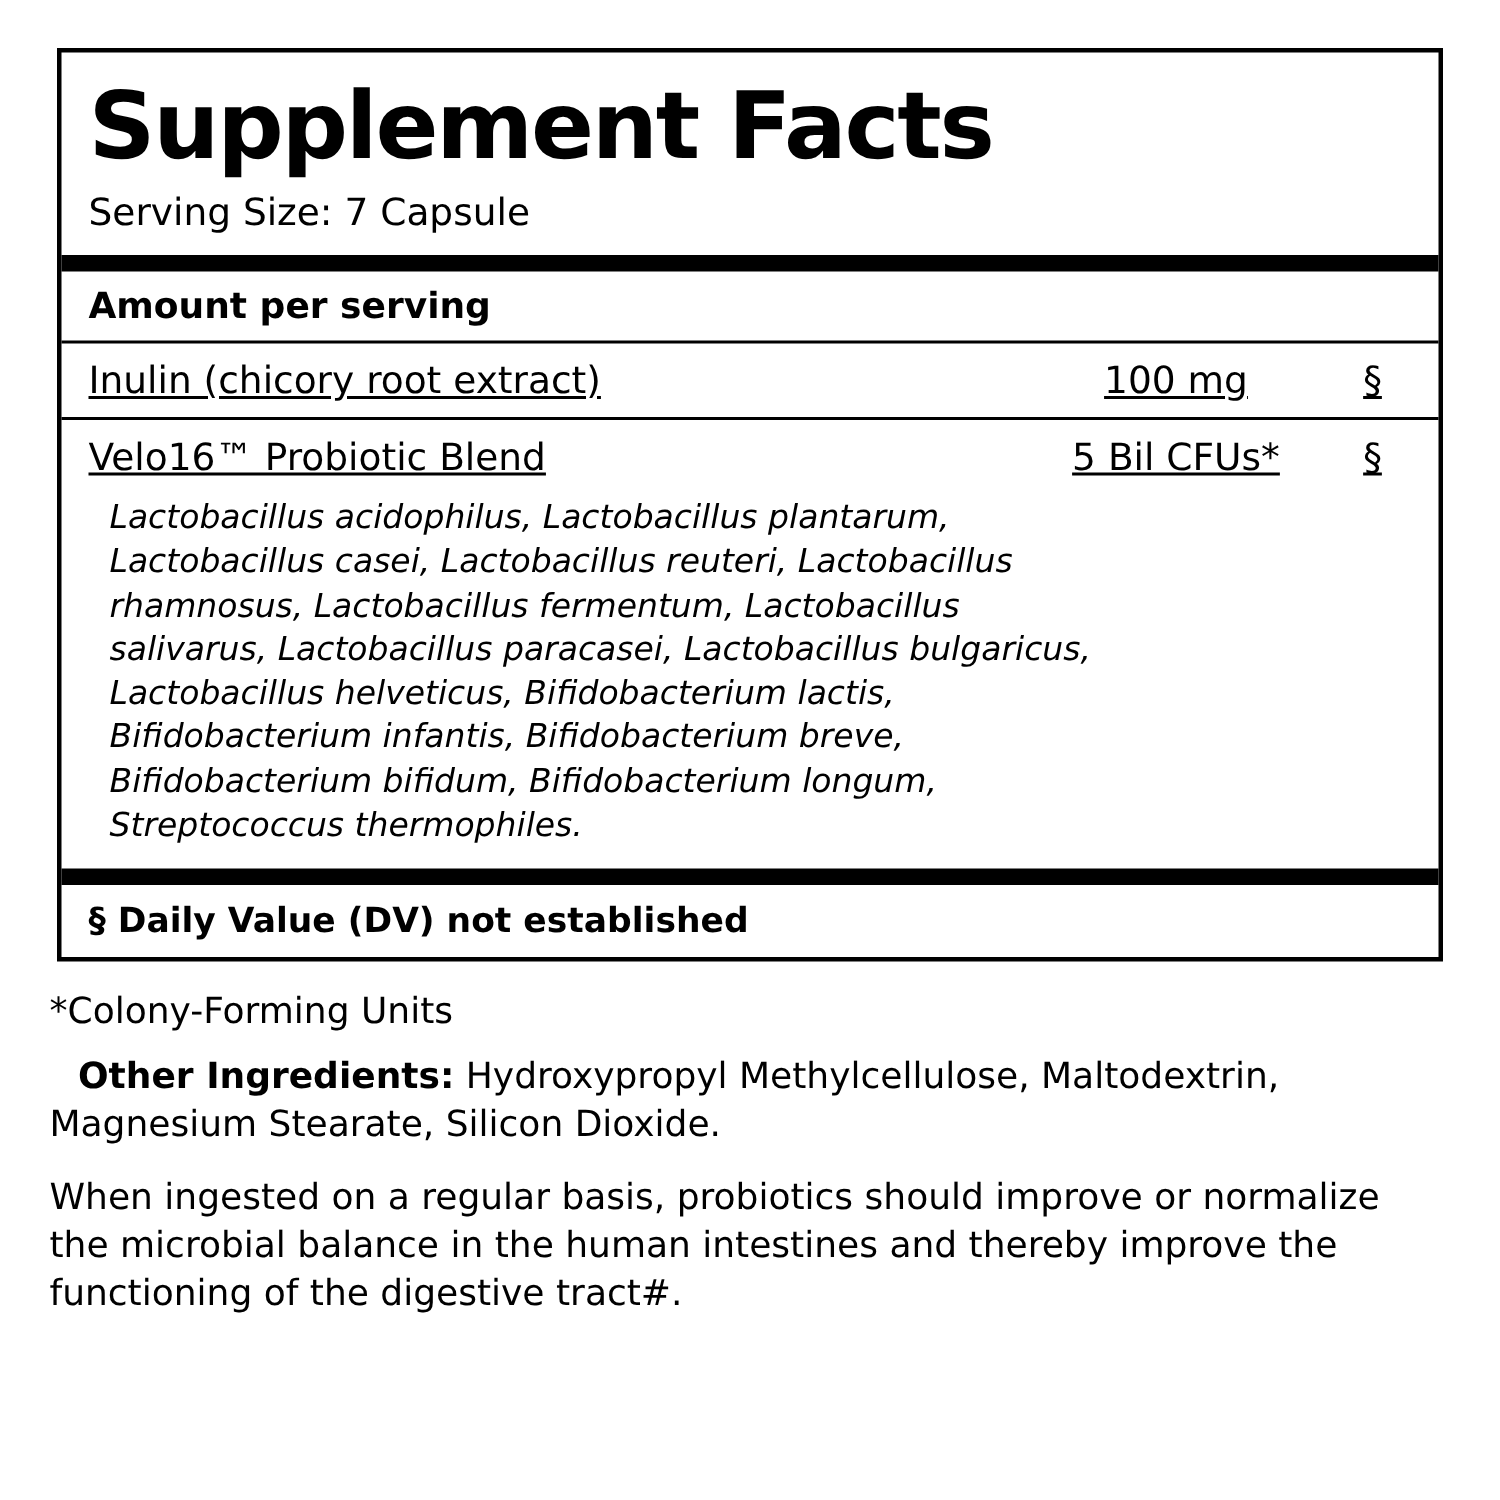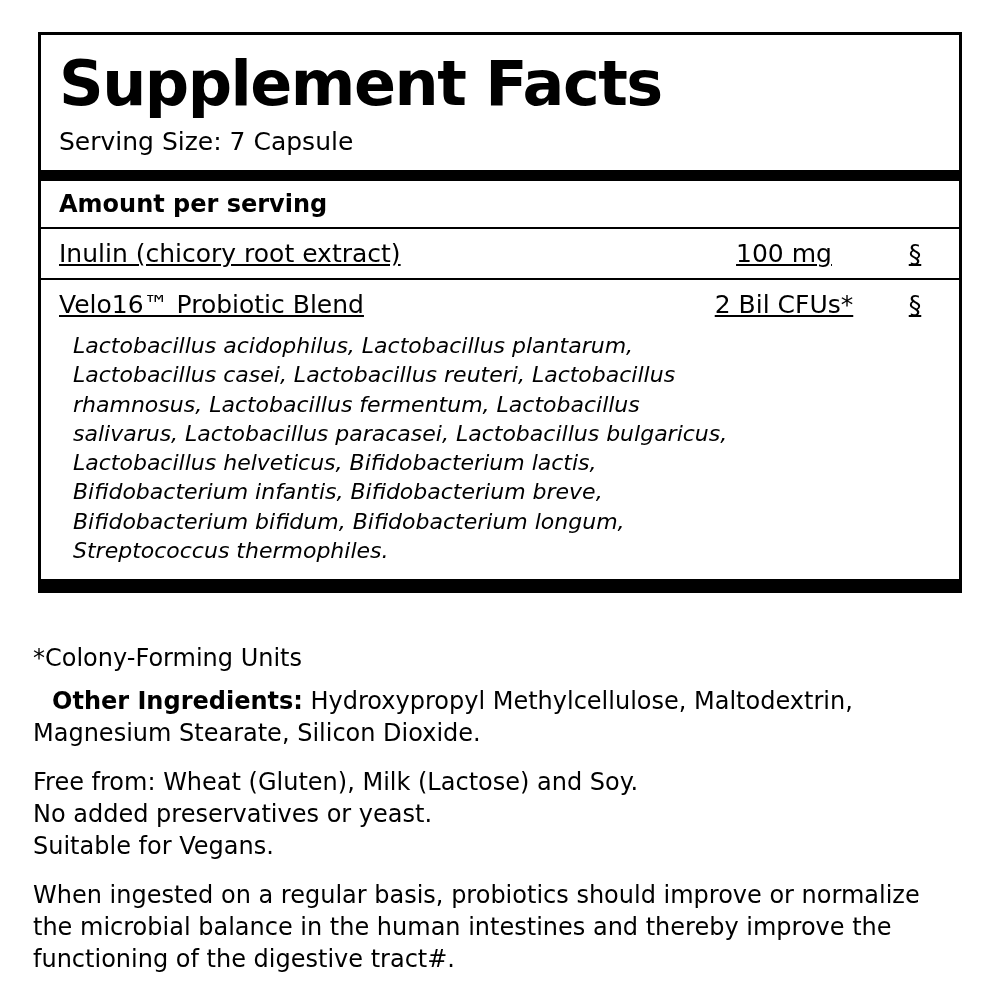--- a/index.html
+++ b/index.html
@@ -97,21 +97,21 @@
   .dv-note {
     font-size: 23px;
     font-weight: 700;
     padding: 11px 18px 11px 18px;
   }
 
   
   .below {
     position: absolute;
     left: 33px;
-    top: 644px;
+    top: 660px;
     width: 930px;
   }
   .cfu-note {
     font-size: 24px;
     padding-bottom: 14px;
   }
   .other-ing {
     font-size: 24px;
     line-height: 1.32;
     padding-bottom: 18px;
@@ -151,38 +151,34 @@
     <div class="row">
       <div class="nm">Inulin (chicory root extract)</div>
       <div class="amt">100 mg</div>
       <div class="dv">§</div>
     </div>
 
     <div class="rule-thin"></div>
 
     <div class="row">
       <div class="nm">Velo16™ Probiotic Blend</div>
-      <div class="amt">2 Bil CFUs*</div>
+      <div class="amt">5 Bil CFUs*</div>
       <div class="dv">§</div>
     </div>
 
     <div class="blend-list">Lactobacillus acidophilus, Lactobacillus plantarum, Lactobacillus casei, Lactobacillus reuteri, Lactobacillus rhamnosus, Lactobacillus fermentum, Lactobacillus salivarus, Lactobacillus paracasei, Lactobacillus bulgaricus, Lactobacillus helveticus, Bifidobacterium lactis, Bifidobacterium infantis, Bifidobacterium breve, Bifidobacterium bifidum, Bifidobacterium longum, Streptococcus thermophiles.</div>
 
     <div class="rule-thick"></div>
 
+    <div class="dv-note">§ Daily Value (DV) not established</div>
   </div>
 
   <div class="below">
 
     <div class="cfu-note">*Colony-Forming Units</div>
 
     <div class="other-ing"><b>Other Ingredients:</b><span> Hydroxypropyl Methylcellulose, Maltodextrin, Magnesium Stearate, Silicon Dioxide.</span></div>
 
-    <div class="free-from">
-      <div>Free from: Wheat (Gluten), Milk (Lactose) and Soy.</div>
-      <div>No added preservatives or yeast.</div>
-      <div>Suitable for Vegans.</div>
-    </div>
 
     <div class="closing">When ingested on a regular basis, probiotics should improve or normalize the microbial balance in the human intestines and thereby improve the functioning of the digestive tract#.</div>
   </div>
 
 </div>
 
 </body></html>

